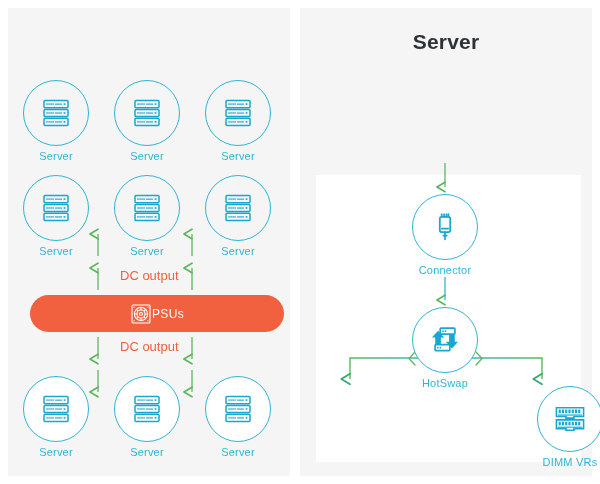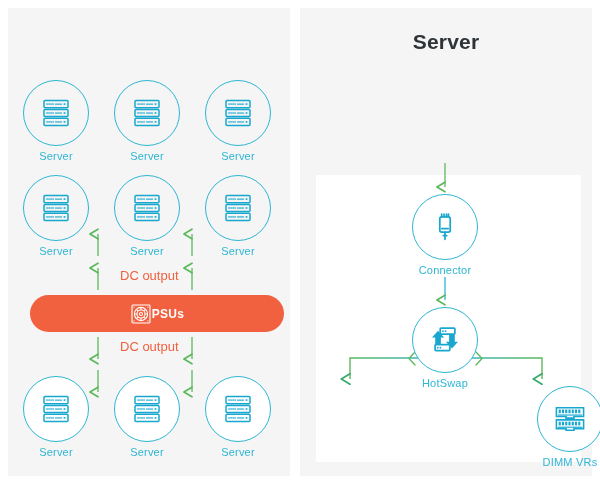--- a/index.html
+++ b/index.html
@@ -48,21 +48,21 @@
     font-size: 11px; color: #2eb6d4; letter-spacing: .2px;
     white-space: nowrap;
   }
   svg { display:block; overflow: visible; }
 
   
   #psus-bar {
     position: absolute;
     left: 22px; top: 287px; width: 254px; height: 37px;
     background: #f1603f; border-radius: 19px;
-    display: flex; align-items: center; justify-content: center; gap: 0; font-weight: bold;
+    display: flex; align-items: center; justify-content: center; gap: 0;
   }
   #psus-bar .bar-label {
     font-size: 12px; color: #ffffff; letter-spacing: .3px;
   }
 
   
   .conn { position: absolute; pointer-events: none; }
   .dcout {
     position: absolute;
     font-size: 13px; color: #f1603f; white-space: nowrap;

